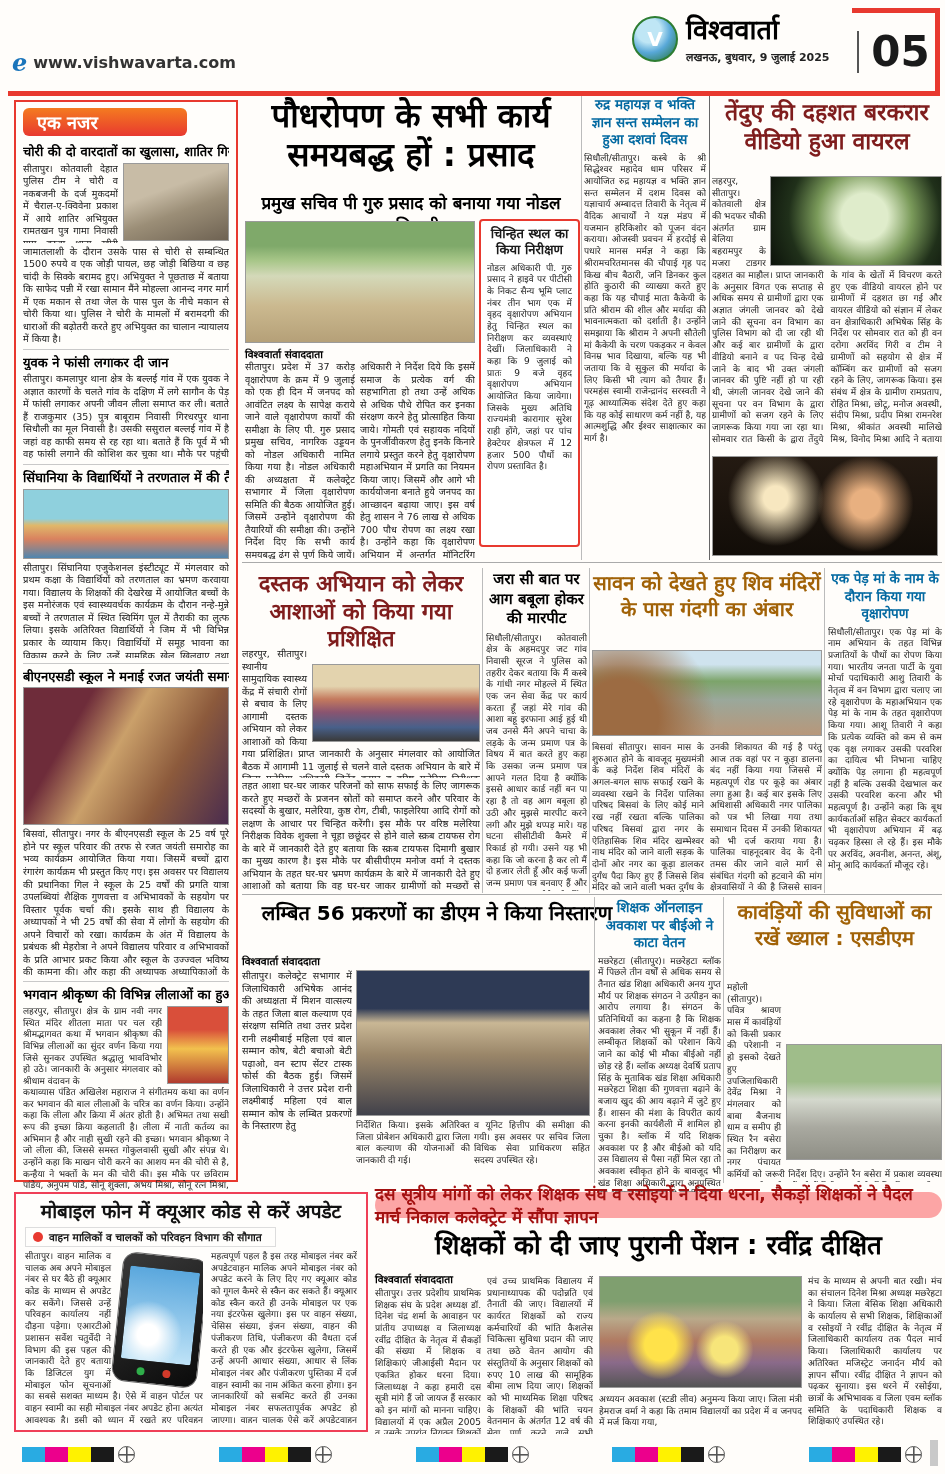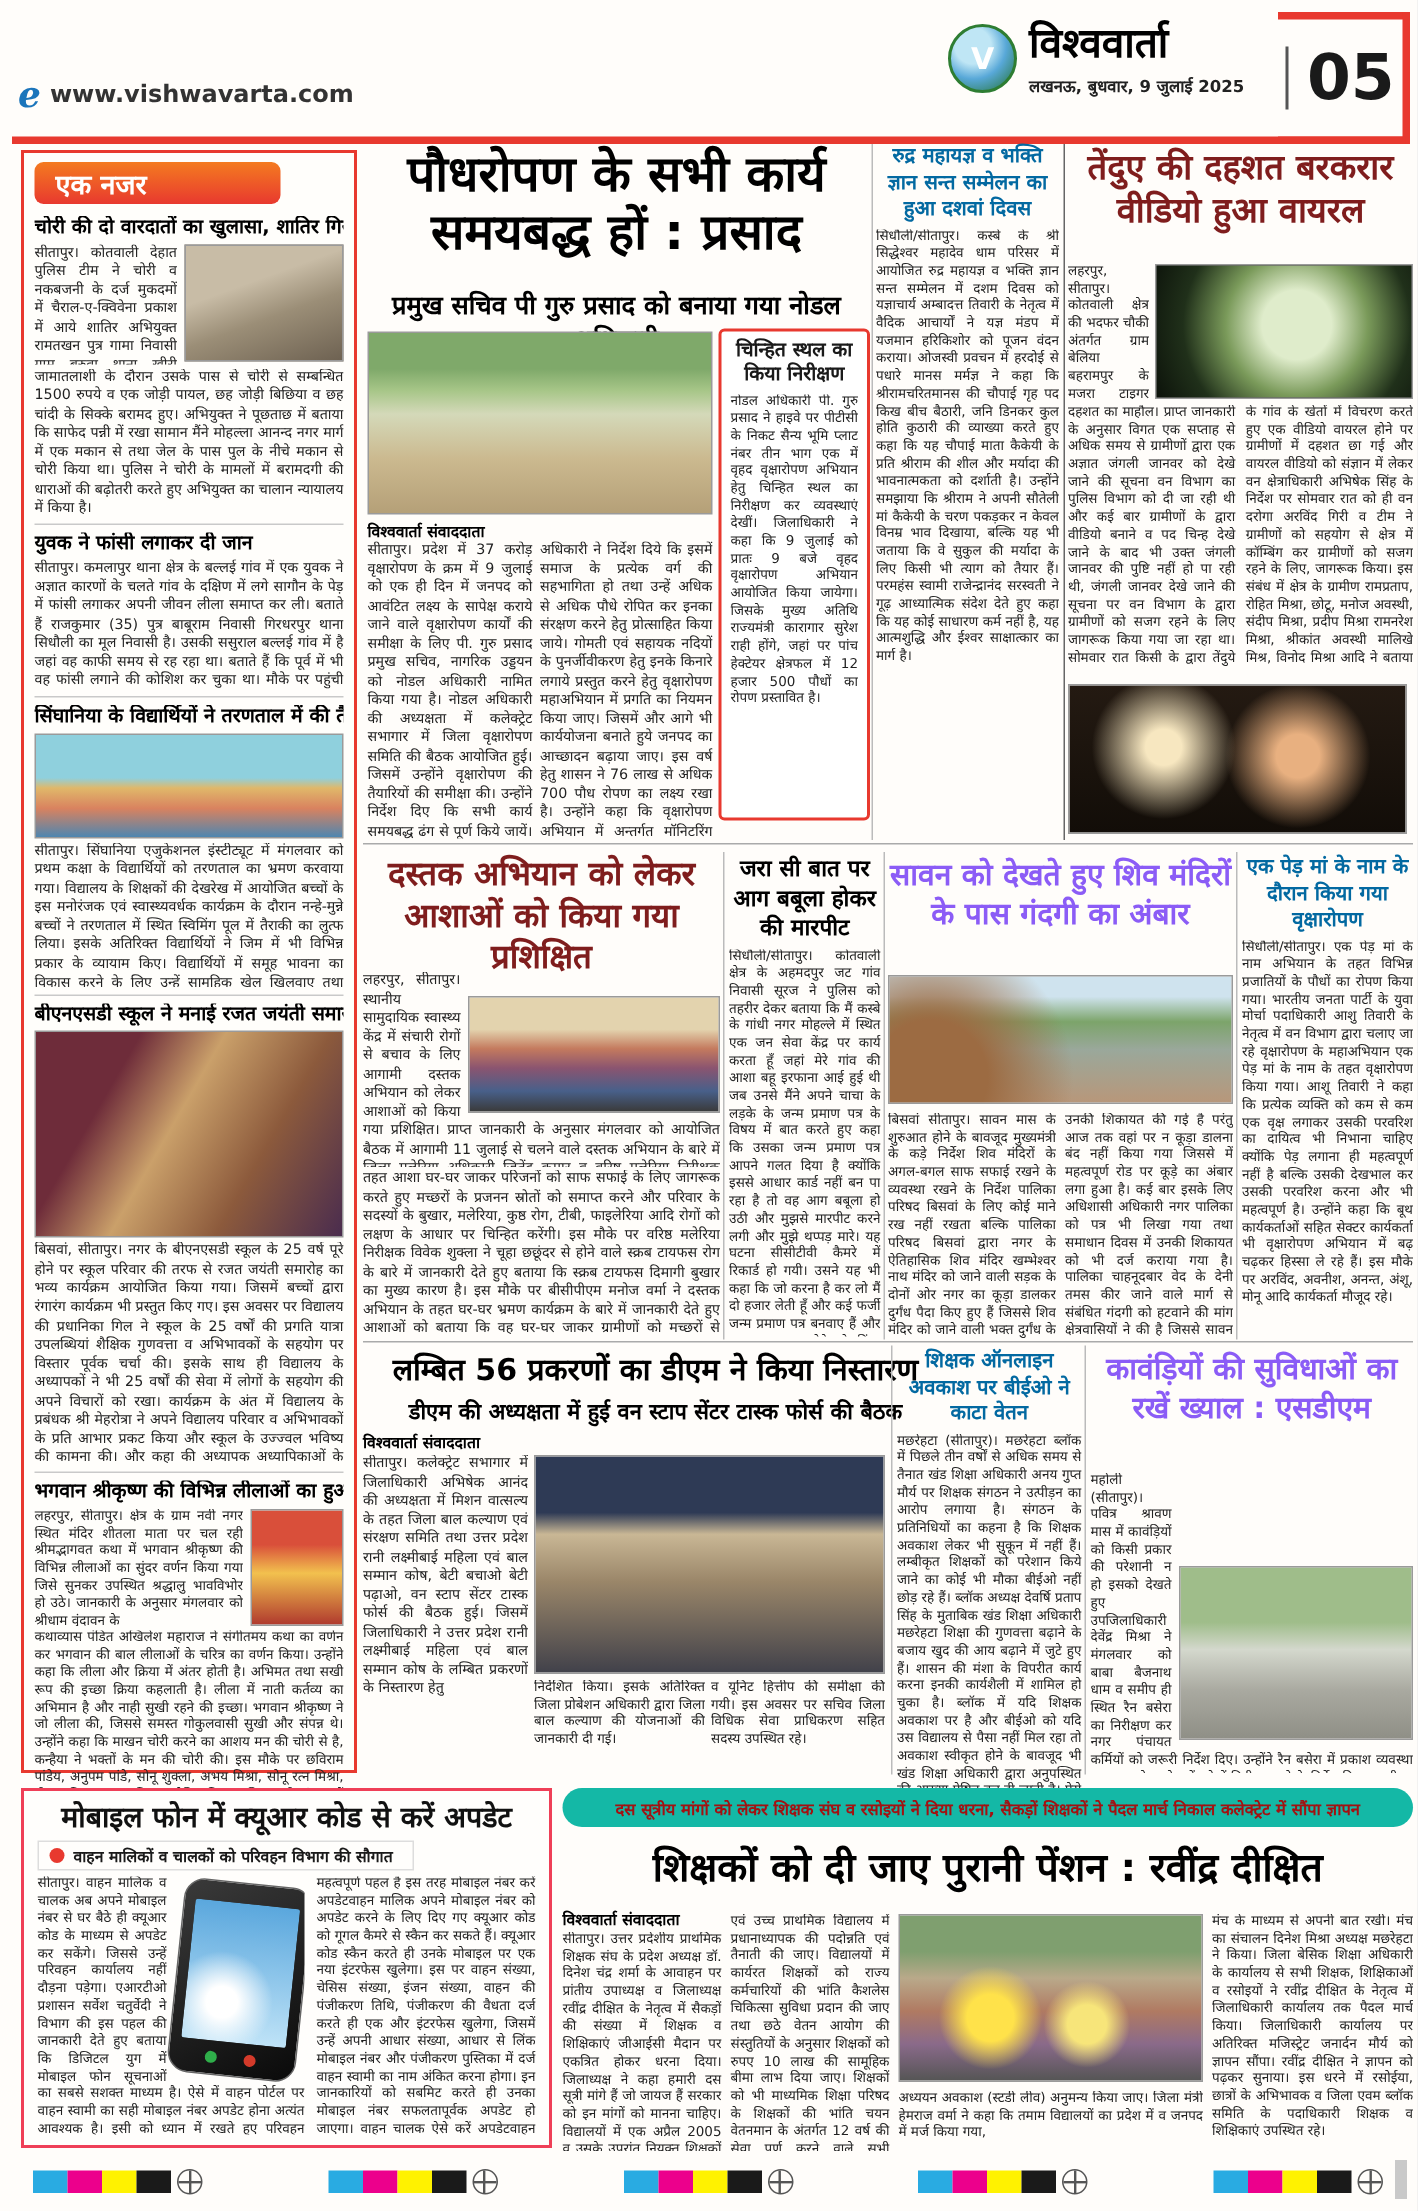--- a/index.html
+++ b/index.html
@@ -70,26 +70,26 @@
          background:radial-gradient(circle at 35% 72%,#fff 0 13%,rgba(255,255,255,0) 42%),
                     linear-gradient(180deg,#5aa7dd,#bfe3f7);}
   .phone::after{content:'';position:absolute;bottom:7px;left:24px;width:8px;height:8px;border-radius:50%;
          background:#2fae4a;box-shadow:26px 0 0 #d33a2a;}
   
   .mainhl{font-size:33px;line-height:1.18;font-weight:700;text-align:center;color:#000;}
   .mainsub{font-size:17px;font-weight:700;text-align:center;color:#000;}
   .inspect{border:2px solid #e8392f;border-radius:4px;box-sizing:border-box;padding:5px 6px;background:#fff;}
   .inst{font-size:13px;font-weight:700;text-align:center;line-height:1.25;margin-bottom:4px;}
   .h22{font-size:22px;line-height:1.25;font-weight:700;text-align:center;color:#7f1d1d;}
-  .h21{font-size:20px;line-height:1.3;font-weight:700;text-align:center;color:#8b5cf6;}
+  .h21{font-size:20px;line-height:1.3;font-weight:700;text-align:center;color:#a16207;}
   .h13{font-size:13.5px;line-height:1.3;font-weight:700;text-align:center;color:#0369a1;}
   .h15{font-size:15px;line-height:1.3;font-weight:700;text-align:center;color:#000;}
   .twocol{column-count:2;column-gap:7px;}
-  .kicker{background:#14b8a6;border-radius:13px;display:flex;align-items:center;justify-content:center;
-          font-size:11px;font-weight:700;color:#a31111;}
+  .kicker{background:#fca5a5;border-radius:13px;display:flex;align-items:center;justify-content:center;
+          font-size:17px;font-weight:700;color:#a31111;}
   .penhl{font-size:26px;font-weight:700;text-align:center;color:#000;}
   
   .bars{left:22px;top:1446px;width:900px;display:flex;justify-content:space-between;}
   .bgroup{display:flex;align-items:center;}
   .sq{width:23px;height:15px;display:inline-block;}
   .c{background:#29abe2;} .m{background:#ec008c;} .y{background:#fff200;} .k{background:#1a1a1a;}
   .reg{width:15px;height:15px;border:1.6px solid #555;border-radius:50%;margin-left:4px;
        background:linear-gradient(#555,#555) center/100% 1.6px no-repeat,
                   linear-gradient(#555,#555) center/1.6px 100% no-repeat;}
   .graytab{position:absolute;left:930px;top:1440px;width:8px;height:26px;background:#c9c9c9;}
@@ -217,21 +217,20 @@
   <div class="vr" style="left:824px;top:568px;height:325px;"></div>
 
   <div class="abs" style="left:828px;top:570px;width:114px;">
     <div class="h13">एक पेड़ मां के नाम के दौरान किया गया वृक्षारोपण</div>
     <div class="bd9" style="height:278px;margin-top:4px;">सिधौली/सीतापुर। एक पेड़ मां के नाम अभियान के तहत विभिन्न प्रजातियों के पौधों का रोपण किया गया। भारतीय जनता पार्टी के युवा मोर्चा पदाधिकारी आशु तिवारी के नेतृत्व में वन विभाग द्वारा चलाए जा रहे वृक्षारोपण के महाअभियान एक पेड़ मां के नाम के तहत वृक्षारोपण किया गया। आशू तिवारी ने कहा कि प्रत्येक व्यक्ति को कम से कम एक वृक्ष लगाकर उसकी परवरिश का दायित्व भी निभाना चाहिए क्योंकि पेड़ लगाना ही महत्वपूर्ण नहीं है बल्कि उसकी देखभाल कर उसकी परवरिश करना और भी महत्वपूर्ण है। उन्होंने कहा कि बूथ कार्यकर्ताओं सहित सेक्टर कार्यकर्ता भी वृक्षारोपण अभियान में बढ़ चढ़कर हिस्सा ले रहे हैं। इस मौके पर अरविंद, अवनीश, अनन्त, अंशू, मोनू आदि कार्यकर्ता मौजूद रहे।</div>
   </div>
 
   <div class="hr" style="left:242px;top:894px;width:700px;"></div>
 
   <div class="abs hl ctr" style="left:242px;top:899px;width:390px;font-size:20px;">लम्बित 56 प्रकरणों का डीएम ने किया निस्तारण</div>
-  <div class="abs hl ctr" style="left:242px;top:930px;width:390px;font-size:14.5px;">डीएम की अध्यक्षता में हुई वन स्टाप सेंटर टास्क फोर्स की बैठक</div>
   <div class="abs byline" style="left:242px;top:954px;">विश्ववार्ता संवाददाता</div>
   <div class="abs photo ph-meet" style="left:356px;top:970px;width:234px;height:146px;"></div>
   <div class="abs bd" style="left:242px;top:970px;width:110px;height:212px;">सीतापुर। कलेक्ट्रेट सभागार में जिलाधिकारी अभिषेक आनंद की अध्यक्षता में मिशन वात्सल्य के तहत जिला बाल कल्याण एवं संरक्षण समिति तथा उत्तर प्रदेश रानी लक्ष्मीबाई महिला एवं बाल सम्मान कोष, बेटी बचाओ बेटी पढ़ाओ, वन स्टाप सेंटर टास्क फोर्स की बैठक हुई। जिसमें जिलाधिकारी ने उत्तर प्रदेश रानी लक्ष्मीबाई महिला एवं बाल सम्मान कोष के लम्बित प्रकरणों के निस्तारण हेतु</div>
   <div class="abs bd9" style="left:356px;top:1120px;width:114px;height:62px;">निर्देशित किया। इसके अतिरिक्त जिला प्रोबेशन अधिकारी द्वारा जिला बाल कल्याण की योजनाओं की जानकारी दी गई।</div>
   <div class="abs bd9" style="left:474px;top:1120px;width:116px;height:62px;">व यूनिट हित्तीप की समीक्षा की गयी। इस अवसर पर सचिव जिला विधिक सेवा प्राधिकरण सहित सदस्य उपस्थित रहे।</div>
   <div class="vr" style="left:594px;top:897px;height:286px;"></div>
 
   <div class="abs" style="left:598px;top:899px;width:123px;">
     <div class="h13">शिक्षक ऑनलाइन अवकाश पर बीईओ ने काटा वेतन</div>
     <div class="bd9" style="height:238px;margin-top:4px;">मछरेहटा (सीतापुर)। मछरेहटा ब्लॉक में पिछले तीन वर्षों से अधिक समय से तैनात खंड शिक्षा अधिकारी अनय गुप्त मौर्य पर शिक्षक संगठन ने उत्पीड़न का आरोप लगाया है। संगठन के प्रतिनिधियों का कहना है कि शिक्षक अवकाश लेकर भी सुकून में नहीं हैं। लम्बीकृत शिक्षकों को परेशान किये जाने का कोई भी मौका बीईओ नहीं छोड़ रहे हैं। ब्लॉक अध्यक्ष देवर्षि प्रताप सिंह के मुताबिक खंड शिक्षा अधिकारी मछरेहटा शिक्षा की गुणवत्ता बढ़ाने के बजाय खुद की आय बढ़ाने में जुटे हुए हैं। शासन की मंशा के विपरीत कार्य करना इनकी कार्यशैली में शामिल हो चुका है। ब्लॉक में यदि शिक्षक अवकाश पर है और बीईओ को यदि उस विद्यालय से पैसा नहीं मिल रहा तो अवकाश स्वीकृत होने के बावजूद भी खंड शिक्षा अधिकारी द्वारा अनुपस्थित की आख्या प्रेषित कर दी जाती है। ऐसे शिक्षक द्वारा राष्ट्रीय शैक्षिक महासंघ सहित उच्चाधिकारियों को प्रार्थना पत्र भेजकर खंड शिक्षा अधिकारी अनय गुप्ता मौर्य के विरुद्ध ठोस कार्यवाही किये जाने की मांग की गयी है।</div>

